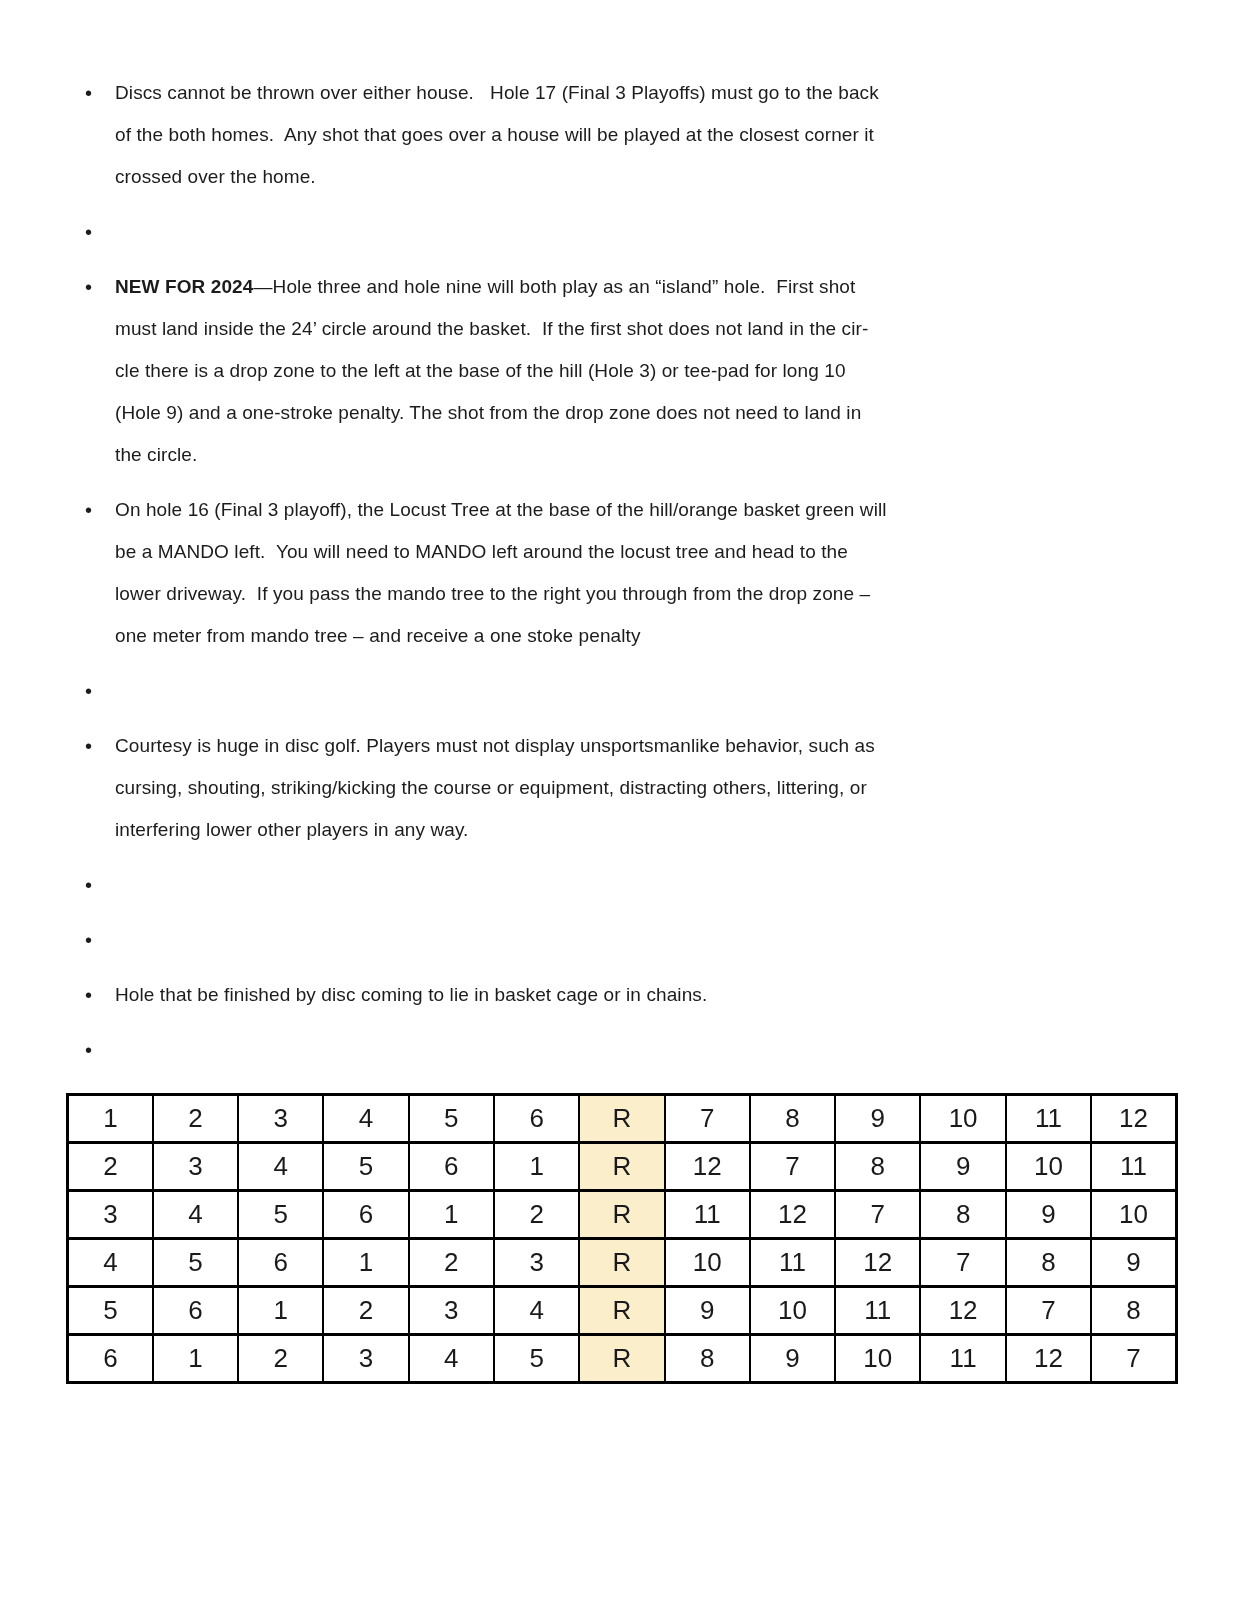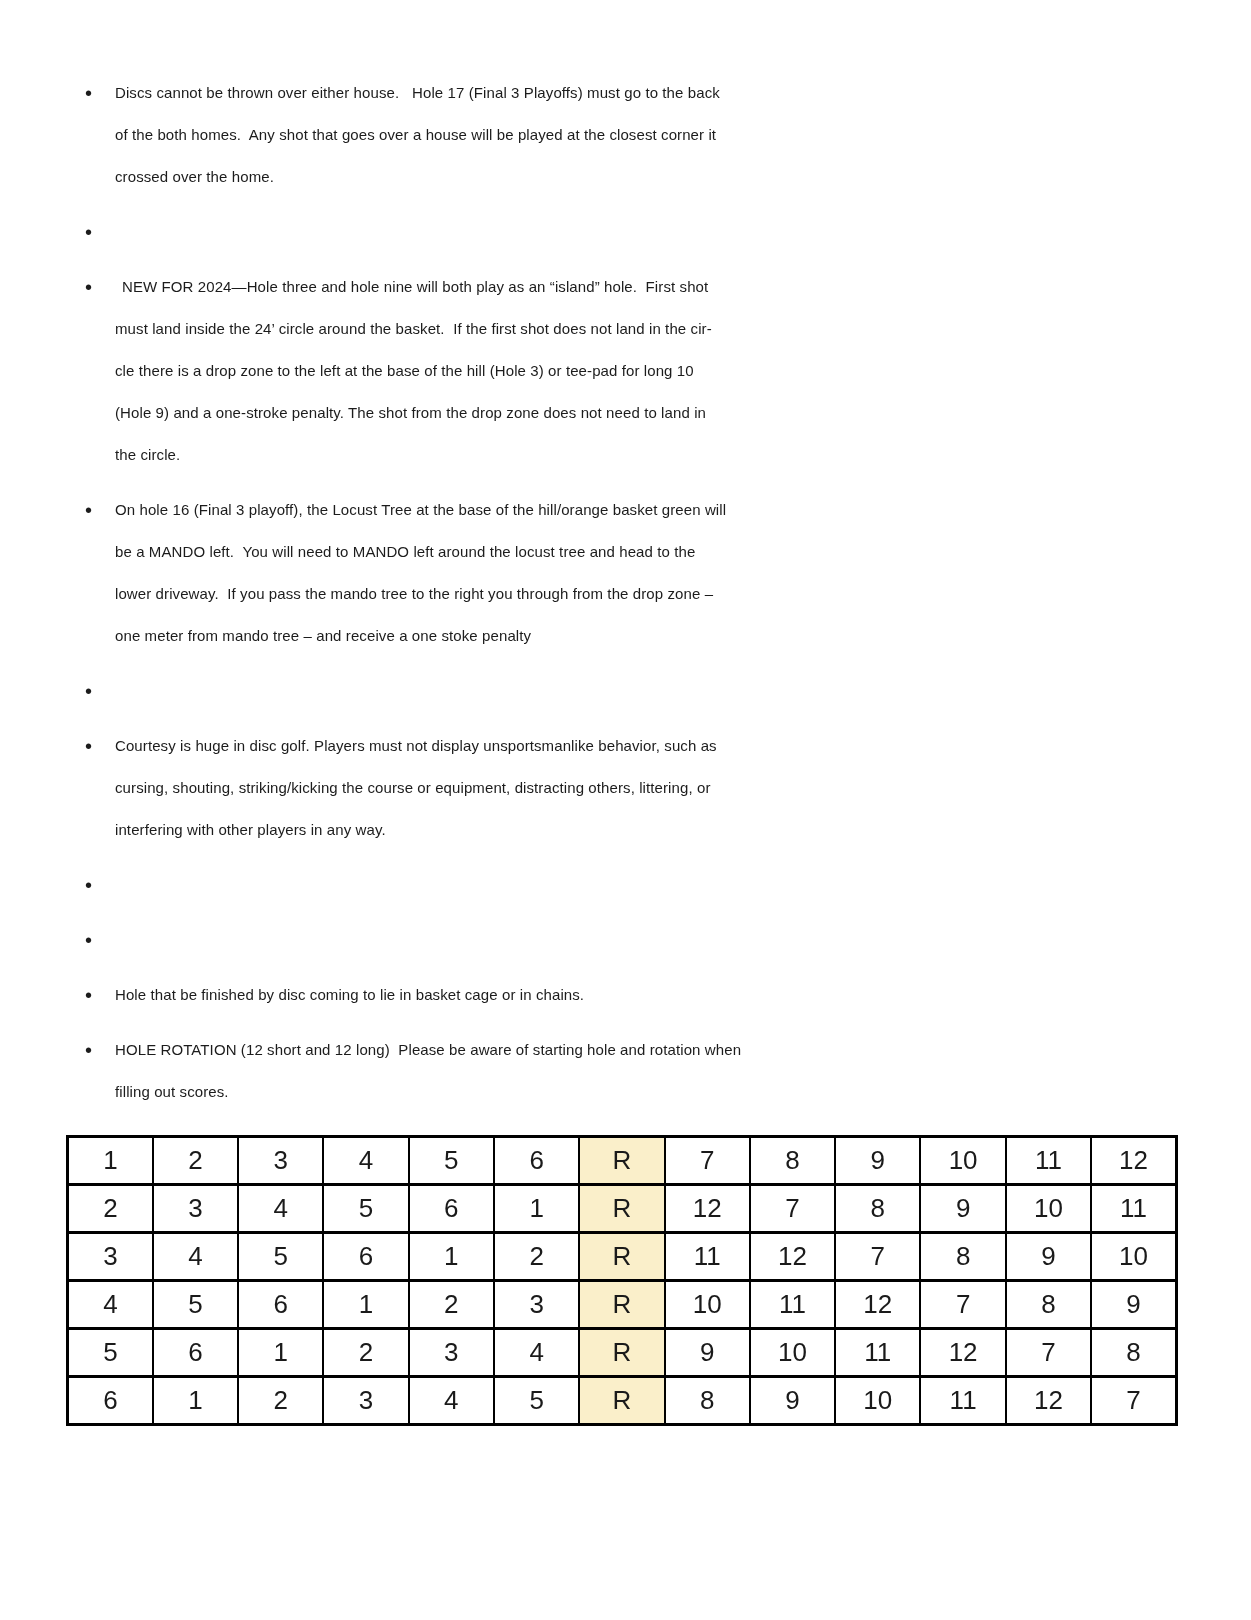--- a/index.html
+++ b/index.html
@@ -22,29 +22,28 @@
     margin-bottom: 13px;
   }
   .bullet-dot {
     flex: 0 0 30px;
     width: 30px;
     font-size: 20px;
     line-height: 42px;
     color: #1c1c1c;
   }
   .bullet-text {
-    font-size: 15px;
+    font-size: 19px;
     line-height: 42px;
     white-space: pre-wrap;
     letter-spacing: 0.1px;
     max-width: 1075px;
   }
   .bold-lead {
-    font-weight: 400;
-    margin-left: 7px;
+    font-weight: 700;
   }
   table.rotation-table {
     border-collapse: collapse;
     table-layout: fixed;
     margin: 22px 0 0 66px;
     width: 1112px;
     border: 3px solid #000;
   }
   table.rotation-table td {
     border-left: 2px solid #000;
@@ -94,40 +93,38 @@
     </div>
 
     <div class="bullet-item">
       <span class="bullet-dot">•</span>
     </div>
 
     <div class="bullet-item">
       <span class="bullet-dot">•</span>
       <div class="bullet-text">Courtesy is huge in disc golf. Players must not display unsportsmanlike behavior, such as
 cursing, shouting, striking/kicking the course or equipment, distracting others, littering, or
-interfering with other players in any way.</div>
+interfering lower other players in any way.</div>
     </div>
 
     <div class="bullet-item">
       <span class="bullet-dot">•</span>
     </div>
 
     <div class="bullet-item">
       <span class="bullet-dot">•</span>
     </div>
 
     <div class="bullet-item">
       <span class="bullet-dot">•</span>
       <div class="bullet-text">Hole that be finished by disc coming to lie in basket cage or in chains.</div>
     </div>
 
     <div class="bullet-item">
       <span class="bullet-dot">•</span>
-      <div class="bullet-text">HOLE ROTATION (12 short and 12 long)  Please be aware of starting hole and rotation when
-filling out scores.</div>
     </div>
 
   </div>
 
   <table class="rotation-table">
     <tbody>
         <tr>
           <td>1</td>
           <td>2</td>
           <td>3</td>

